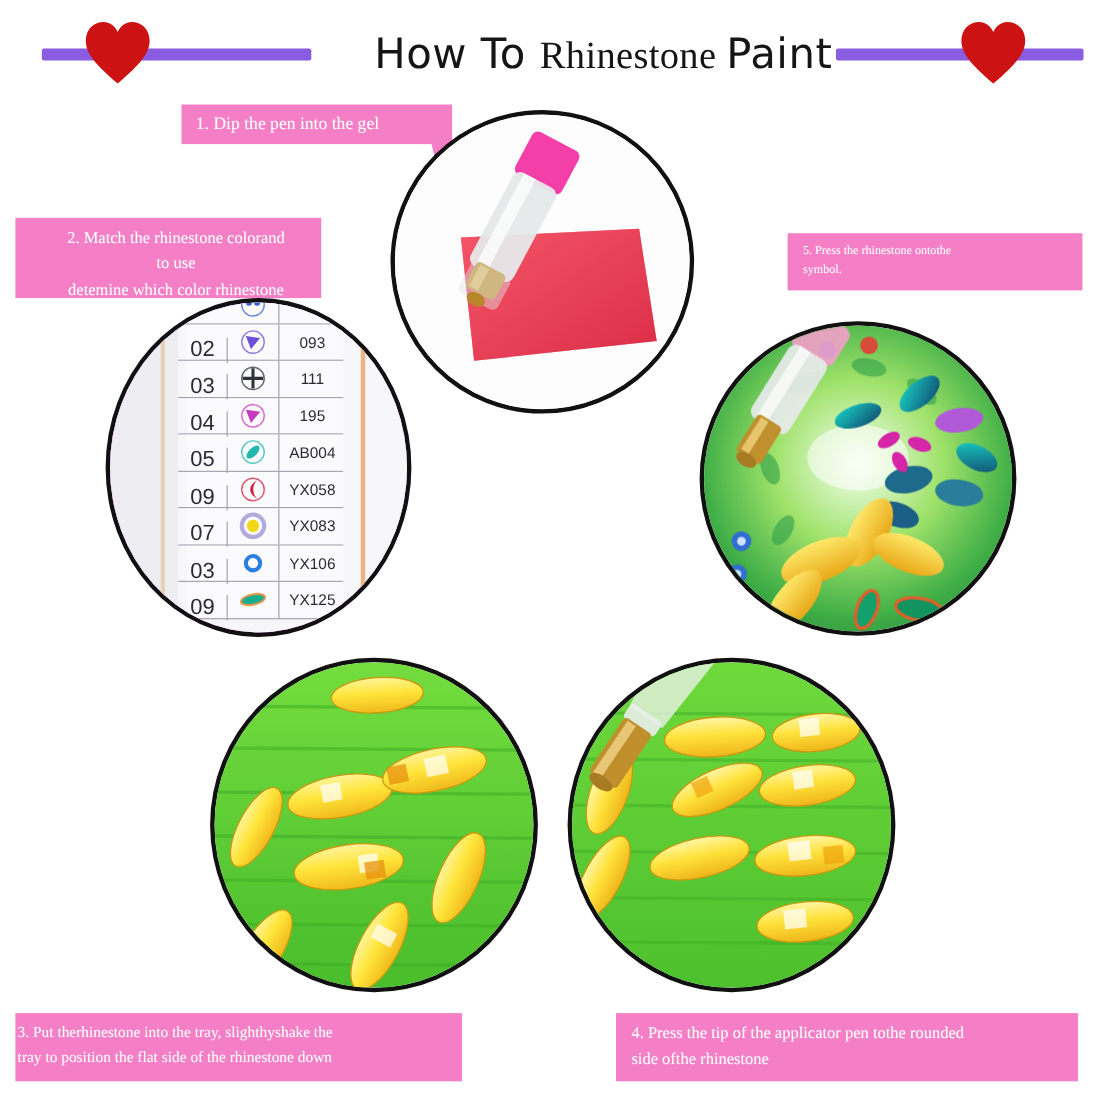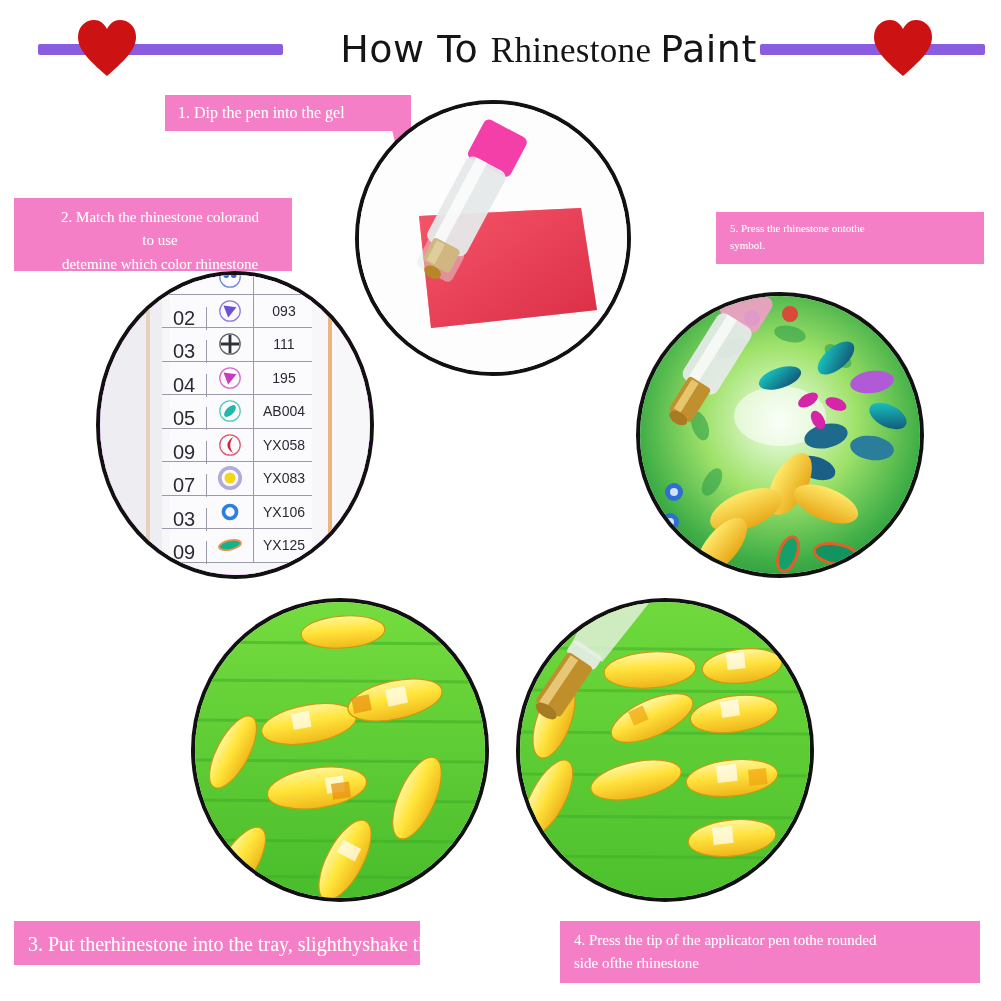--- a/index.html
+++ b/index.html
@@ -38,21 +38,21 @@
     font-family:"Liberation Serif", serif;
     box-sizing:border-box;
     line-height:1.55;
     text-shadow:0 0 1px rgba(255,255,255,.25);
   }
   .label .ln{display:block;white-space:nowrap;}
 
   #label1{left:165px;top:95px;width:246px;height:36px;padding:6px 0 0 13px;font-size:16px;}
   #label2{left:14px;top:198px;width:278px;height:73px;padding:8px 0 0 14px;font-size:15px;text-align:center;}
   #label5{left:716px;top:212px;width:268px;height:52px;padding:8px 0 18px 14px;font-size:11px;}
-  #label3{left:14px;top:921px;width:406px;height:44px;padding:8px 0 0 14px;font-size:20px;}
+  #label3{left:14px;top:921px;width:406px;height:62px;padding:8px 0 0 2px;font-size:14px;}
   #label4{left:560px;top:921px;width:420px;height:62px;padding:8px 0 16px 14px;font-size:15px;}
 
   
   .tail{position:absolute;background:#f47fc6;}
   #tail1{left:389px;top:118px;width:34px;height:30px;
     clip-path:polygon(0 0,100% 62%,22% 100%);}
 
   
   .bubble{position:absolute;border-radius:50%;border:4px solid #111;overflow:hidden;background:#fff;}
   #c1{left:355px;top:100px;width:268px;height:268px;}

